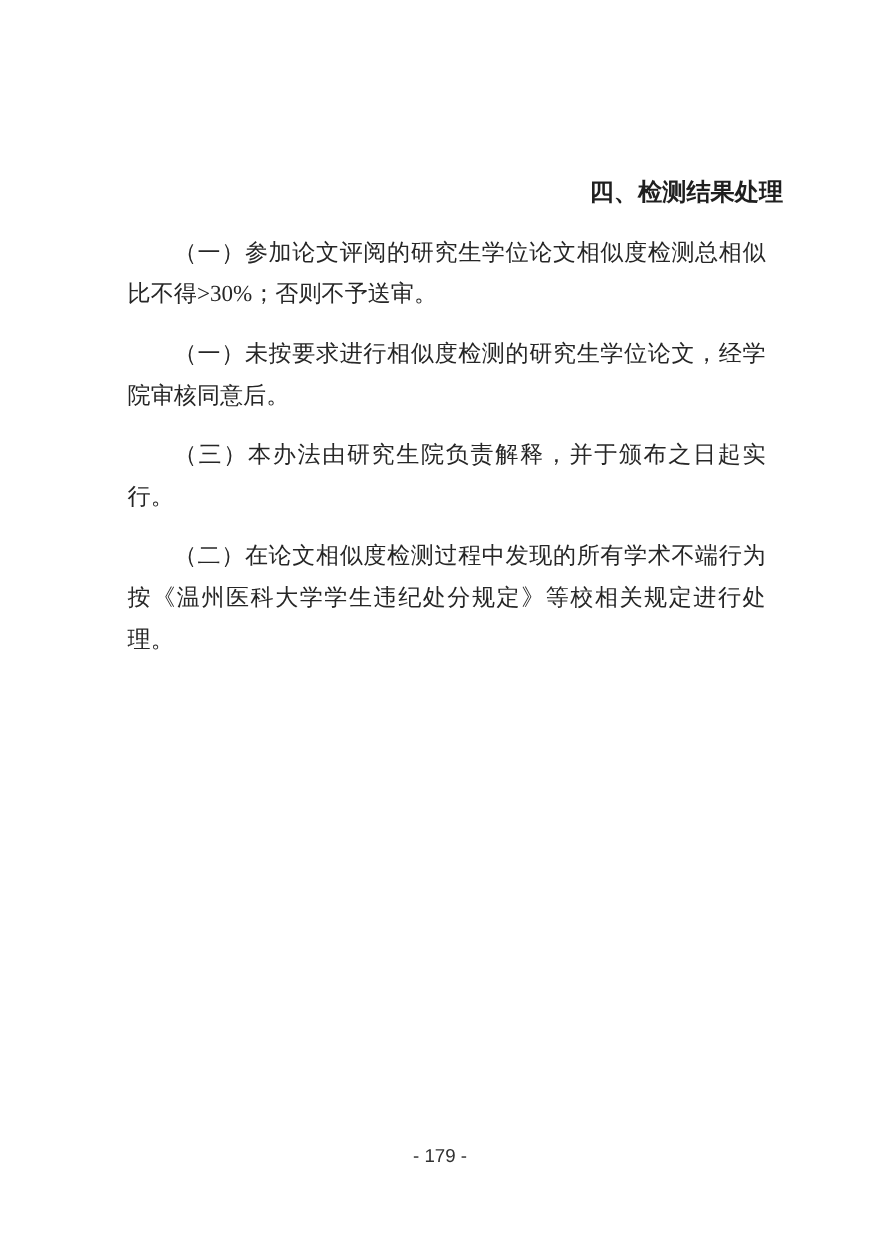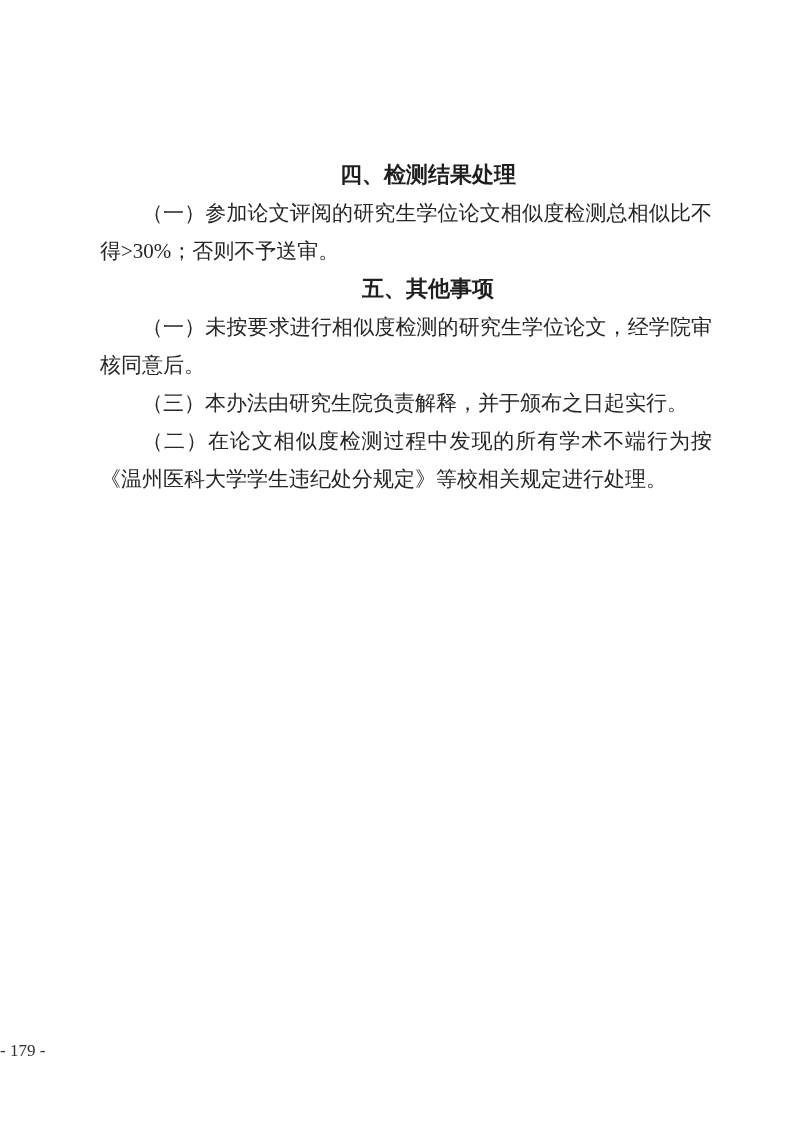--- a/index.html
+++ b/index.html
@@ -18,51 +18,50 @@
     left: 100px;
     top: 156px;
     width: 612px;
     color: #262626;
     font-family: "Liberation Serif", serif;
     font-size: 21px;
     line-height: 38px;
     text-align: justify;
   }
   .doc p {
-    margin: 0;
+    margin: 16px;
     text-indent: 2em;
   }
   .doc h2.hd {
     margin: 0;
     text-indent: 2em;
     font-family: "Liberation Sans", sans-serif;
     font-weight: 700;
     font-size: 22px;
     line-height: 38px;
     color: #1f1f1f;
-    text-align: center;
+    text-align: right;
   }
   .pageno {
     position: absolute;
     top: 1040px;
     left: 0;
     width: 800px;
-    text-align: left;
-    font-family: Liberation Serif, serif;
+    text-align: center;
+    font-family: Liberation Sans, sans-serif;
     font-size: 17px;
     line-height: 22px;
     color: #303030;
   }
 </style>
 </head>
 <body>
 
 <main class="doc">
   <h2 class="hd">四、检测结果处理</h2>
   <p>（一）参加论文评阅的研究生学位论文相似度检测总相似比不得&gt;30%；否则不予送审。</p>
 
-  <h2 class="hd">五、其他事项</h2>
   <p>（一）未按要求进行相似度检测的研究生学位论文，经学院审核同意后。</p>
   <p>（三）本办法由研究生院负责解释，并于颁布之日起实行。</p>
   <p>（二）在论文相似度检测过程中发现的所有学术不端行为按《温州医科大学学生违纪处分规定》等校相关规定进行处理。</p>
 </main>
 
 <footer class="pageno">- 179 -</footer>
 
 </body></html>

